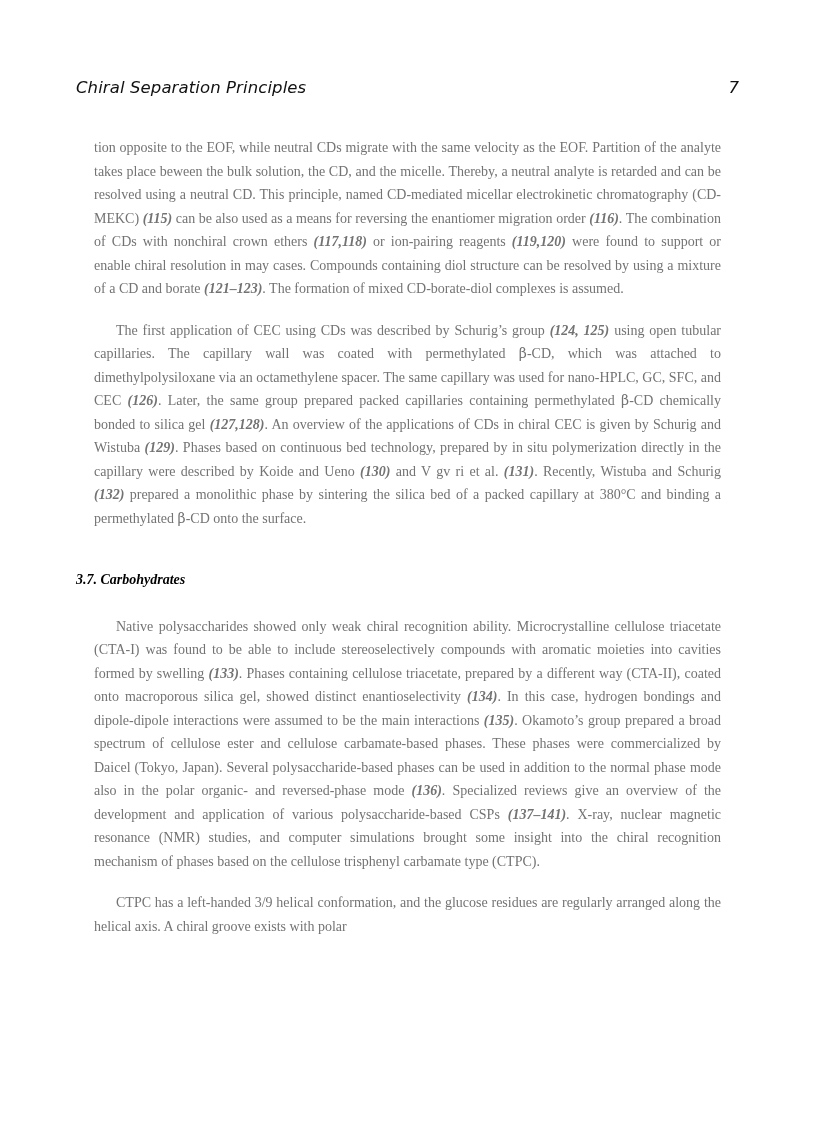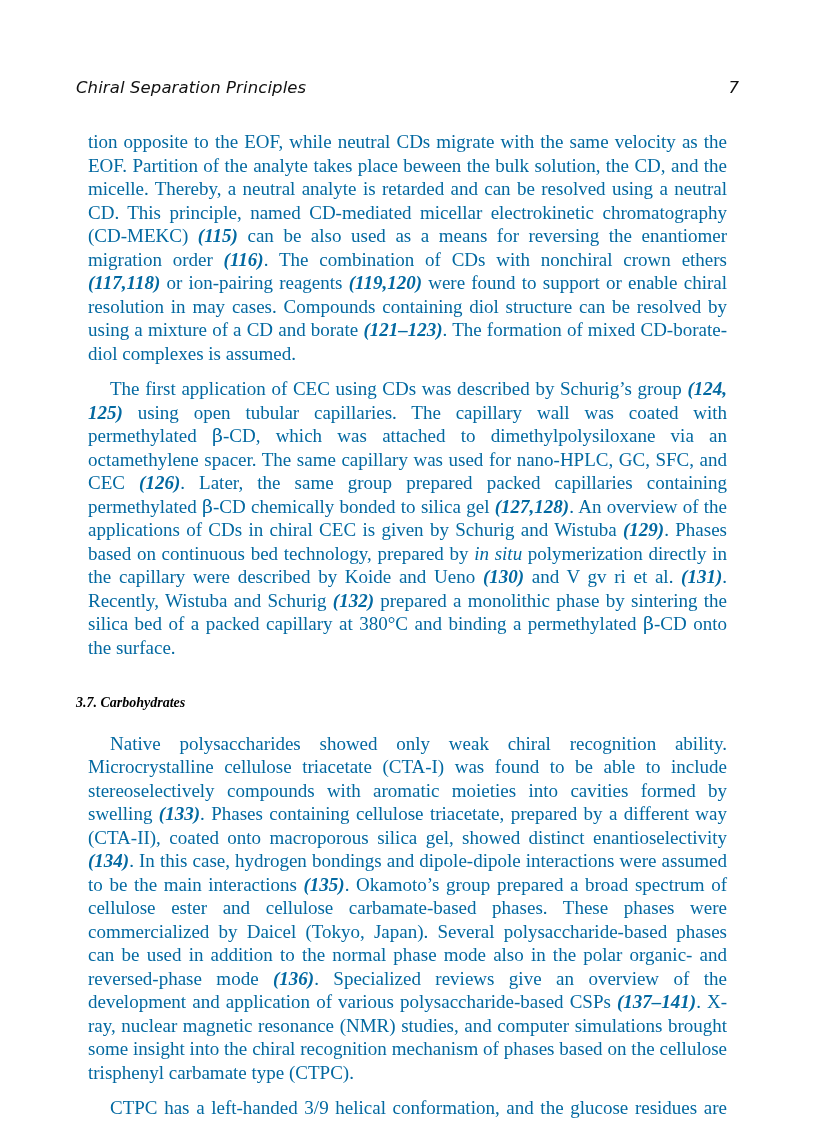--- a/index.html
+++ b/index.html
@@ -55,27 +55,27 @@
 
   
   .textblock {
     position: absolute;
     left: 76px;
     top: 118px;
     width: 663px;
   }
 
   p.para {
-    margin: 12px;
-    font-size: 19px;
+    margin: 18px;
+    font-size: 14px;
     line-height: 23.5px;
     text-align: justify;
     text-justify: inter-word;
     hyphens: none;
-    color: #0369a1;
+    color: #737373;
   }
 
   p.para.indent {
     text-indent: 22px;
   }
 
   
   h2.section-heading {
     margin: 0;
     font-size: 14px;
@@ -89,21 +89,20 @@
   .space-before-heading { height: 20px; }
   .space-after-heading  { height: 5px; }
 
   
   .ref {
     font-weight: bold;
     font-style: italic;
   }
 
   .it {
-    font-style: italic;
   }
 
   .greek {
     font-family: "DejaVu Serif", "Liberation Serif", serif;
   }
 </style>
 </head>
 <body>
 
 <div class="page">

